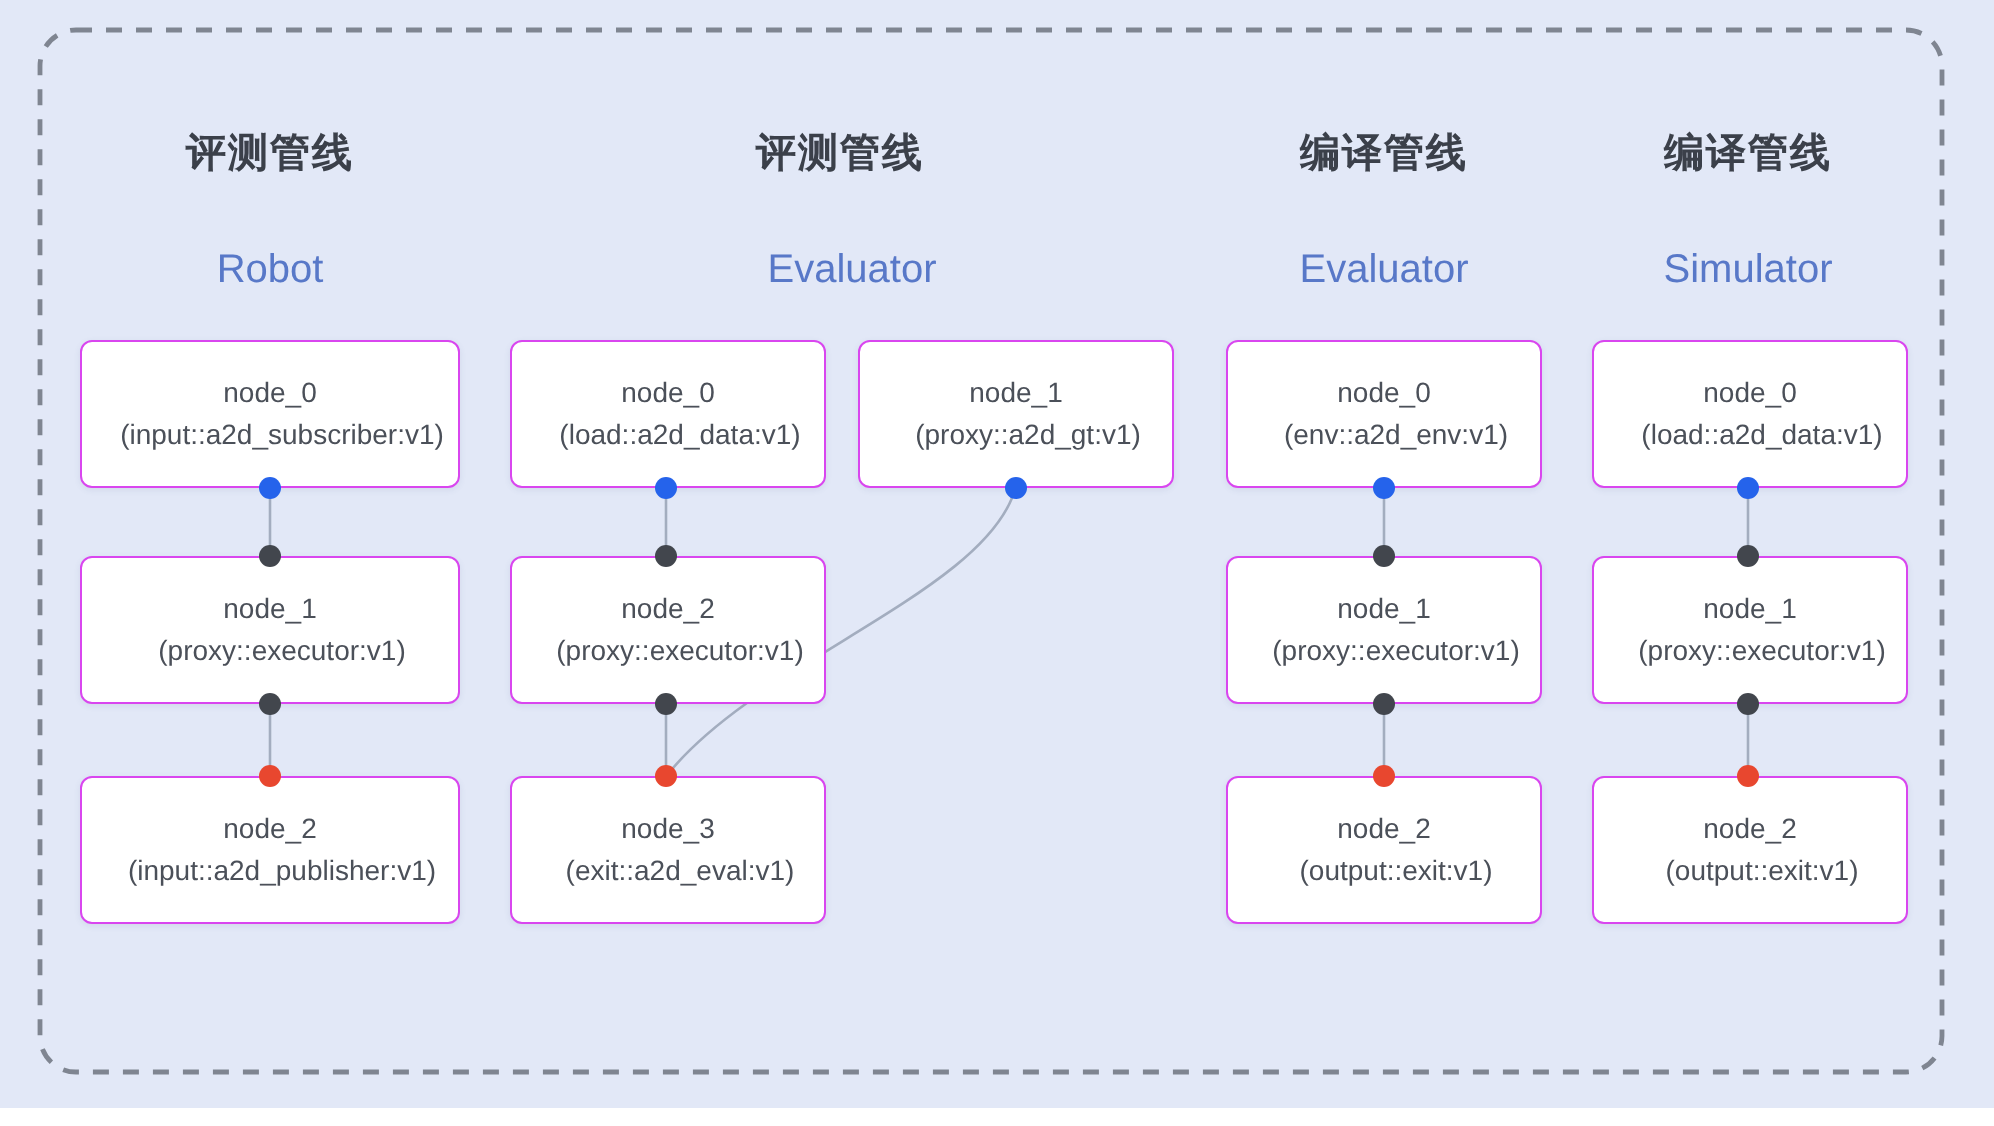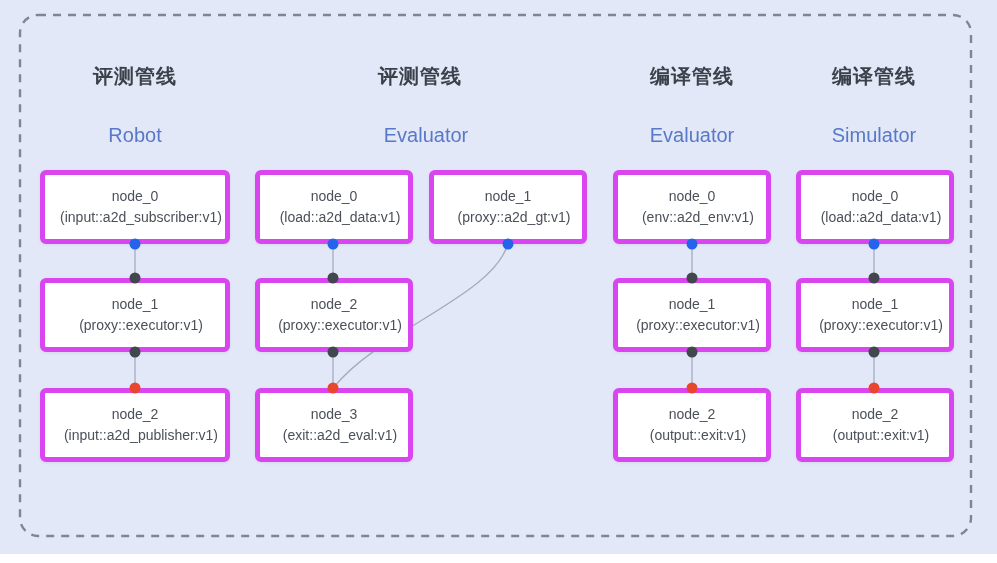--- a/index.html
+++ b/index.html
@@ -44,21 +44,21 @@
     font-weight: 400;
     color: #5878c8;
     white-space: nowrap;
   }
 
   .node {
     position: absolute;
     height: 74px;
     box-sizing: border-box;
     background: #ffffff;
-    border: 5px solid #d946ef;
+    border: 1px solid #d946ef;
     border-radius: 6px;
     box-shadow: 0 1px 3px rgba(70, 90, 130, 0.10);
     display: flex;
     flex-direction: column;
     align-items: center;
     justify-content: center;
     row-gap: 2px;
   }
   .node-title {
     font-size: 14px;

